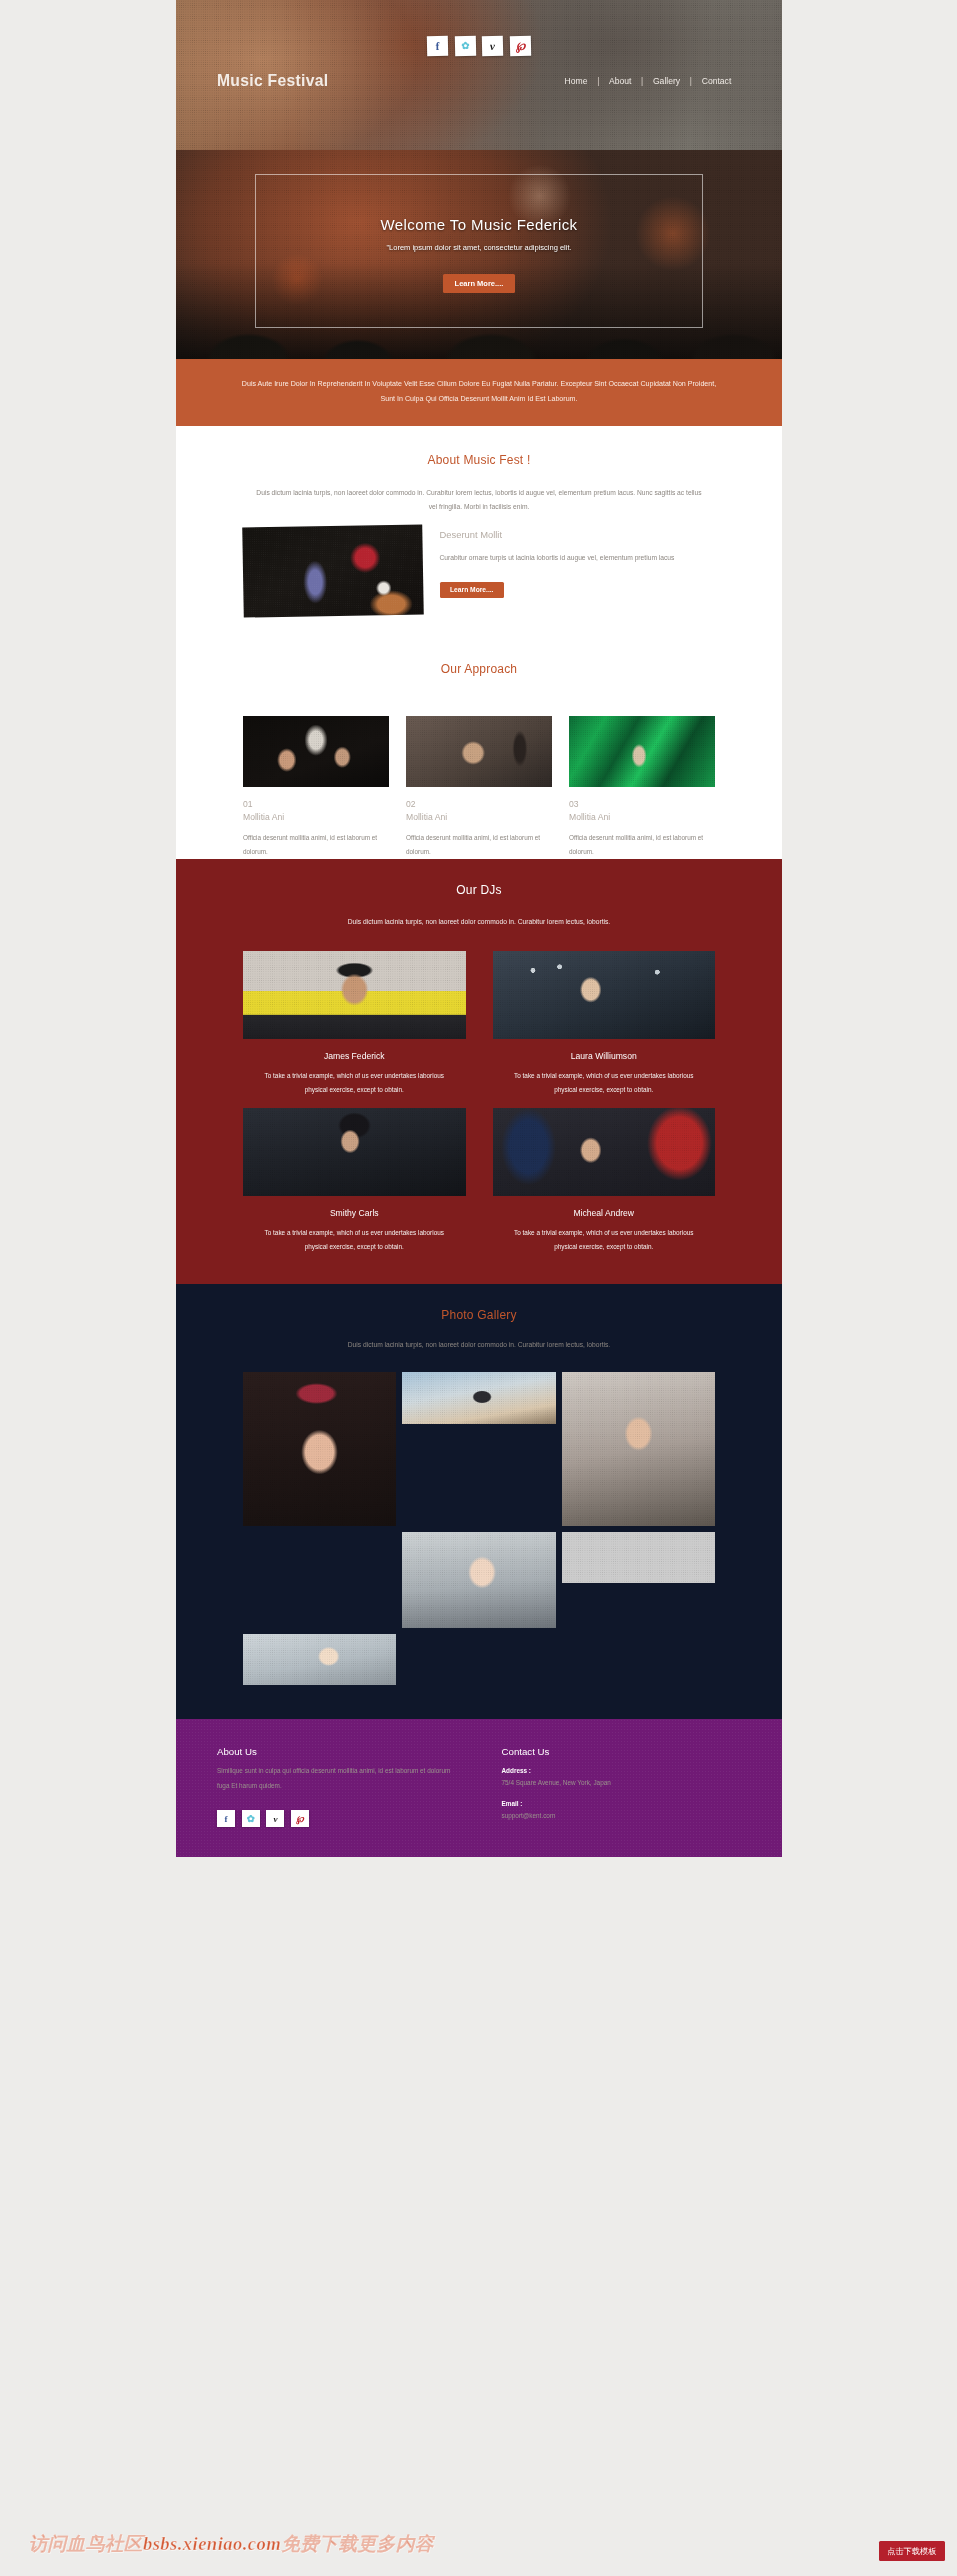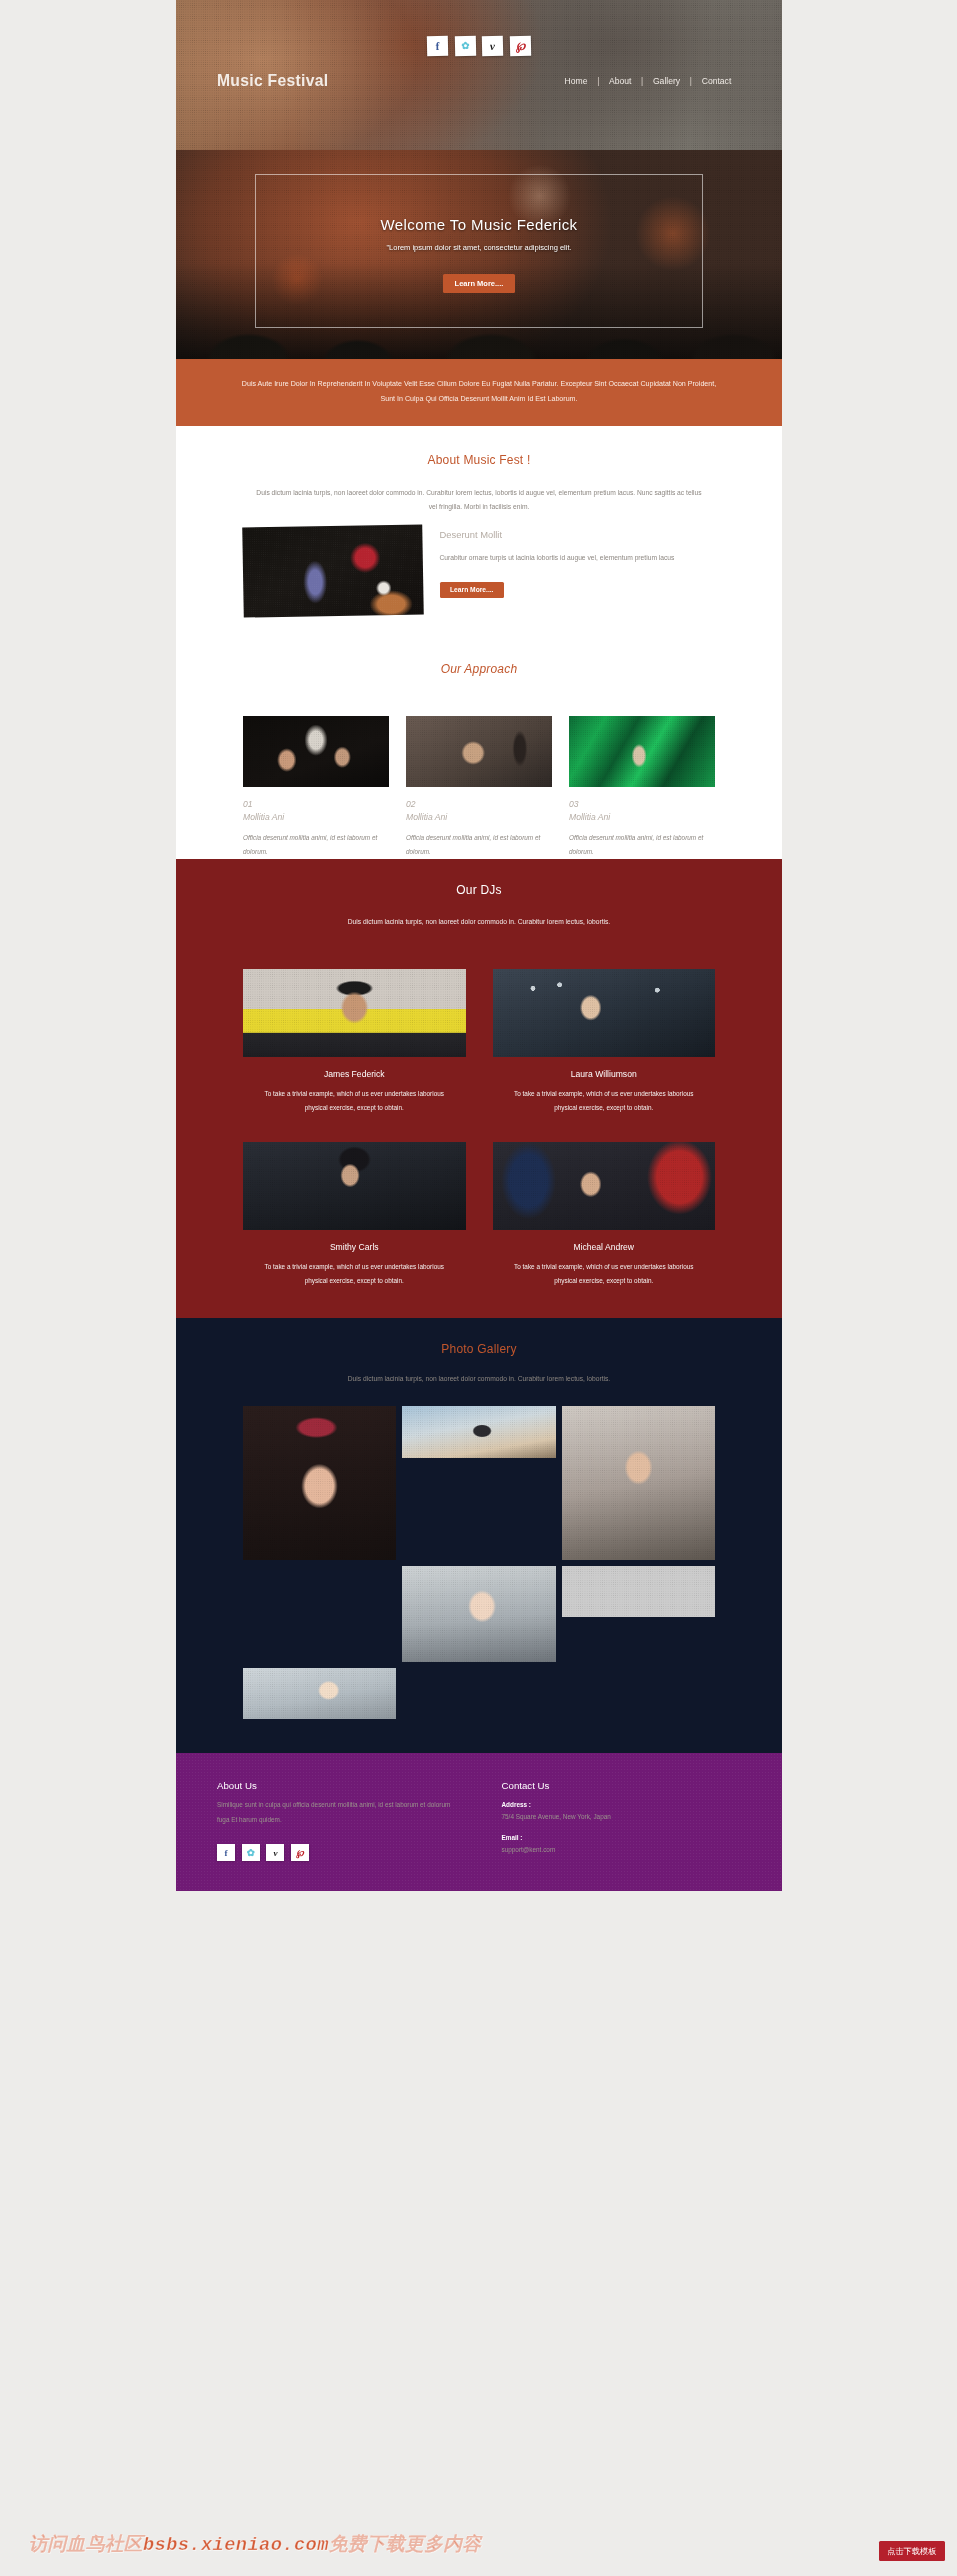--- a/index.html
+++ b/index.html
@@ -109,21 +109,21 @@
   .about-img::after{ content:""; display:block; width:100%; height:100%;
     background-image:radial-gradient(rgba(255,255,255,.05) 0.7px, transparent 0.7px); background-size:2.2px 2.2px; }
   .about-txt { padding-top:3px; }
   .about-h3 { color:#b5aca4; font-size:9.4px; font-weight:300; }
   .about-p { color:#8d8781; font-size:6.7px; line-height:2.2; margin-top:10.5px; }
   .btn-learn2 {
     display:inline-block; background:#c1562c; color:#fff; font-size:6.7px; font-weight:bold;
     padding:4.5px 10.5px; border:none; border-radius:1.5px; margin-top:16.5px; cursor:pointer;
   }
 
-  .approach { padding:46px 67px 0;font-style:italic; }
+  .approach { padding:46px 67px 0; }
   .appr-grid { display:flex; gap:17px; margin-top:40px; }
   .appr-card { flex:1; }
   .appr-img { height:71px; }
   .appr-img.a0 { background:
       radial-gradient(ellipse 13.5px 16.5px at 30% 62%, #c99a7b 50%, transparent 72%),
       radial-gradient(ellipse 12px 15px at 68% 58%, #c2997c 50%, transparent 72%),
       radial-gradient(ellipse 16.5px 22.4px at 50% 34%, #d8d3cb 40%, transparent 70%),
       linear-gradient(160deg,#0f0d0b,#151210 60%,#0b0a09); }
   .appr-img.a1 { background:
       radial-gradient(circle 16.5px at 46% 52%, #c8a282 55%, transparent 72%),
@@ -135,21 +135,21 @@
   .appr-img::after{ content:""; display:block; width:100%; height:100%;
     background-image:radial-gradient(rgba(0,0,0,.15) 0.7px, transparent 0.7px); background-size:2.2px 2.2px; }
   .appr-num { color:#b5aca4; font-size:8.6px; margin-top:12px; font-weight:300; }
   .appr-name { color:#b5aca4; font-size:8.6px; margin-top:3px; font-weight:300; }
   .appr-txt { color:#8d8781; font-size:6.4px; line-height:2.2; margin-top:9px; }
 
   
   .djs { background:#7f1d1d; padding:24px 67px 30px; }
   .djs .sec-title { color:#fff; font-size:12px; }
   .djs .sec-lead { color:#f2eeec; margin-top:18px; }
-  .dj-grid { display:flex; flex-wrap:wrap; gap:27px 27px; margin-top:40px; }
+  .dj-grid { display:flex; flex-wrap:wrap; gap:11px 27px; margin-top:22px; }
   .dj-card { width:calc(50% - 13.5px); text-align:center; }
   .dj-img { height:88px; }
   .dj-img.d0 { background:
       radial-gradient(ellipse 19.5px 22.4px at 50% 44%, #c79774 55%, transparent 72%),
       radial-gradient(ellipse 25.4px 10.5px at 50% 22%, #1c1c1c 60%, transparent 74%),
       linear-gradient(180deg,#cfc9c2 0%,#cfc9c2 45%,#e8d731 46%,#e5d52f 72%,#26262a 73%,#1e1e22 100%); }
   .dj-img.d1 { background:
       radial-gradient(ellipse 15px 18px at 44% 44%, #dfc1a4 55%, transparent 72%),
       radial-gradient(circle 3.7px at 18% 22%, #cfd6db 60%, transparent 72%),
       radial-gradient(circle 3.7px at 30% 18%, #c9d2d8 60%, transparent 72%),
@@ -205,21 +205,21 @@
   .foot-h { color:#fff; font-size:9.7px; font-weight:300; }
   .foot-p { color:#9a938c; font-size:6.4px; line-height:2.3; margin-top:7.5px; }
   .foot-label { color:#fff; font-size:6.4px; font-weight:bold; margin-top:10.5px; }
   .foot-val { color:#9a938c; font-size:6.4px; line-height:1.9; margin-top:3px; }
   .foot-social { display:flex; gap:6.7px; margin-top:16.5px; }
   .foot-social .sq { width:18px; height:16.5px; font-size:9px; }
 
   
   .wm-text {
     position:absolute; left:28.4px; bottom:19.5px; z-index:50;
-    font-family:Liberation Mono, monospace; font-size:18.7px; font-weight:bold; font-style:italic;
+    font-family:Liberation Serif, serif; font-size:18.7px; font-weight:bold; font-style:italic;
     color:#d35b36; letter-spacing:0.4px; white-space:nowrap;
     -webkit-text-stroke:0.7px rgba(255,255,255,.55);
     text-shadow:0.7px 0.7px 0 rgba(255,255,255,.45);
   }
   .wm-btn {
     position:absolute; right:13.5px; bottom:15px; z-index:50;
     background:#b5202c; color:#fff; font-size:8.2px; padding:4.5px 8.2px; border:none;
     border-radius:1.5px; cursor:pointer;
   }
 </style>

